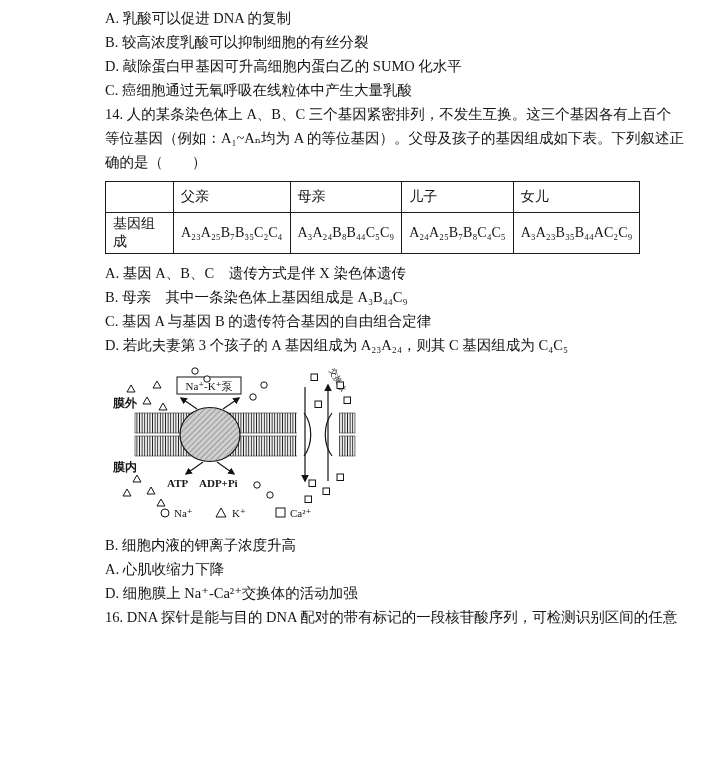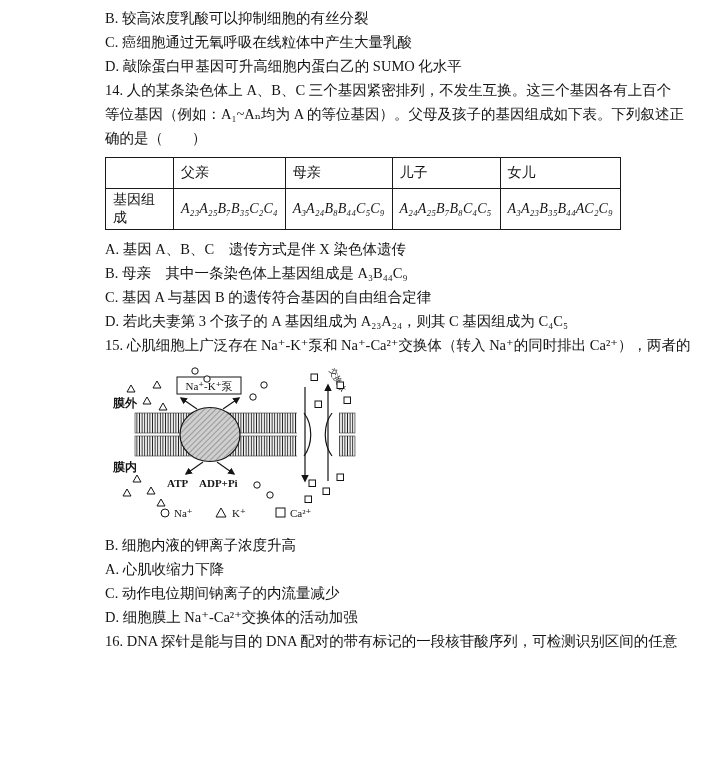--- a/index.html
+++ b/index.html
@@ -9,35 +9,36 @@
     color:#141414;
   }
   .doc{padding:6px 0 0 105px;width:600px;}
   .line{font-size:14.5px;line-height:24px;white-space:nowrap;}
   .genetable{border-collapse:collapse;table-layout:fixed;margin:7px 0 7px 0;}
   .genetable td{
     border:1px solid #1a1a1a;padding:2px 7px;font-size:14px;
     height:26px;vertical-align:middle;text-align:left;margin-top:40px;
   }
   .genetable tr.vals td{height:30px;}
-  .geno{font-size:12.5px;white-space:nowrap;padding:2px 4px;font-style:italic;}
+  .geno{font-size:12.5px;white-space:nowrap;padding:2px 4px;}
   .diagram{height:172px;margin:2px 0 2px 2px;}
   svg text{font-family:"Liberation Serif","DejaVu Serif",serif;fill:#141414;}
   .dlabel{font-size:12px;font-weight:bold;}
   .slabel{font-size:11px;}
   .tiny{font-size:8.5px;}
 </style>
 </head>
 <body>
 
 <div class="doc">
 
+  <div class="line">A. 乳酸可以促进 DNA 的复制</div>
   <div class="line">B. 较高浓度乳酸可以抑制细胞的有丝分裂</div>
+  <div class="line">D. 敲除蛋白甲基因可升高细胞内蛋白乙的 SUMO 化水平</div>
   <div class="line">C. 癌细胞通过无氧呼吸在线粒体中产生大量乳酸</div>
-  <div class="line">D. 敲除蛋白甲基因可升高细胞内蛋白乙的 SUMO 化水平</div>
 
   <div class="line">14. 人的某条染色体上 A、B、C 三个基因紧密排列，不发生互换。这三个基因各有上百个</div>
   <div class="line">等位基因（例如：A₁~Aₙ均为 A 的等位基因）。父母及孩子的基因组成如下表。下列叙述正</div>
   <div class="line">确的是（　　）</div>
 
   <table class="genetable">
     <colgroup>
       <col style="width:68px">
         <col style="width:104px">
         <col style="width:102px">
@@ -60,21 +61,20 @@
         <td class="geno">A₃A₂₃B₃₅B₄₄AC₂C₉</td>
       </tr>
     </tbody>
   </table>
 
   <div class="line">A. 基因 A、B、C　遗传方式是伴 X 染色体遗传</div>
   <div class="line">B. 母亲　其中一条染色体上基因组成是 A₃B₄₄C₉</div>
   <div class="line">C. 基因 A 与基因 B 的遗传符合基因的自由组合定律</div>
   <div class="line">D. 若此夫妻第 3 个孩子的 A 基因组成为 A₂₃A₂₄，则其 C 基因组成为 C₄C₅</div>
 
-  <div class="line">15. 心肌细胞上广泛存在 Na⁺-K⁺泵和 Na⁺-Ca²⁺交换体（转入 Na⁺的同时排出 Ca²⁺），两者的</div>
 
   <div class="diagram">
     <svg width="250" height="168" viewBox="0 0 250 168">
       <defs>
         <pattern id="comb" width="2.6" height="20" patternUnits="userSpaceOnUse">
           <rect width="2.6" height="20" fill="#ffffff"></rect>
           <line x1="1.3" y1="0" x2="1.3" y2="20" stroke="#222" stroke-width="1"></line>
         </pattern>
         <pattern id="hatch" width="4" height="4" patternUnits="userSpaceOnUse" patternTransform="rotate(45)">
           <rect width="4" height="4" fill="#cfcfcf"></rect>
@@ -152,18 +152,17 @@
         <path d="M114,149 l5,9 h-10 z" fill="#ffffff" stroke="#141414" stroke-width="1"></path>
         <text class="slabel" x="125" y="158">K⁺</text>
         <rect x="169" y="149" width="9" height="9" fill="#ffffff" stroke="#141414" stroke-width="1"></rect>
         <text class="slabel" x="183" y="158">Ca²⁺</text>
       </g>
     </svg>
   </div>
 
   <div class="line">B. 细胞内液的钾离子浓度升高</div>
   <div class="line">A. 心肌收缩力下降</div>
-  <div class="line">C. 动作电位期间钠离子的内流量减少</div>
   <div class="line">D. 细胞膜上 Na⁺-Ca²⁺交换体的活动加强</div>
 
   <div class="line">16. DNA 探针是能与目的 DNA 配对的带有标记的一段核苷酸序列，可检测识别区间的任意</div>
 
 </div>
 
 </body></html>

